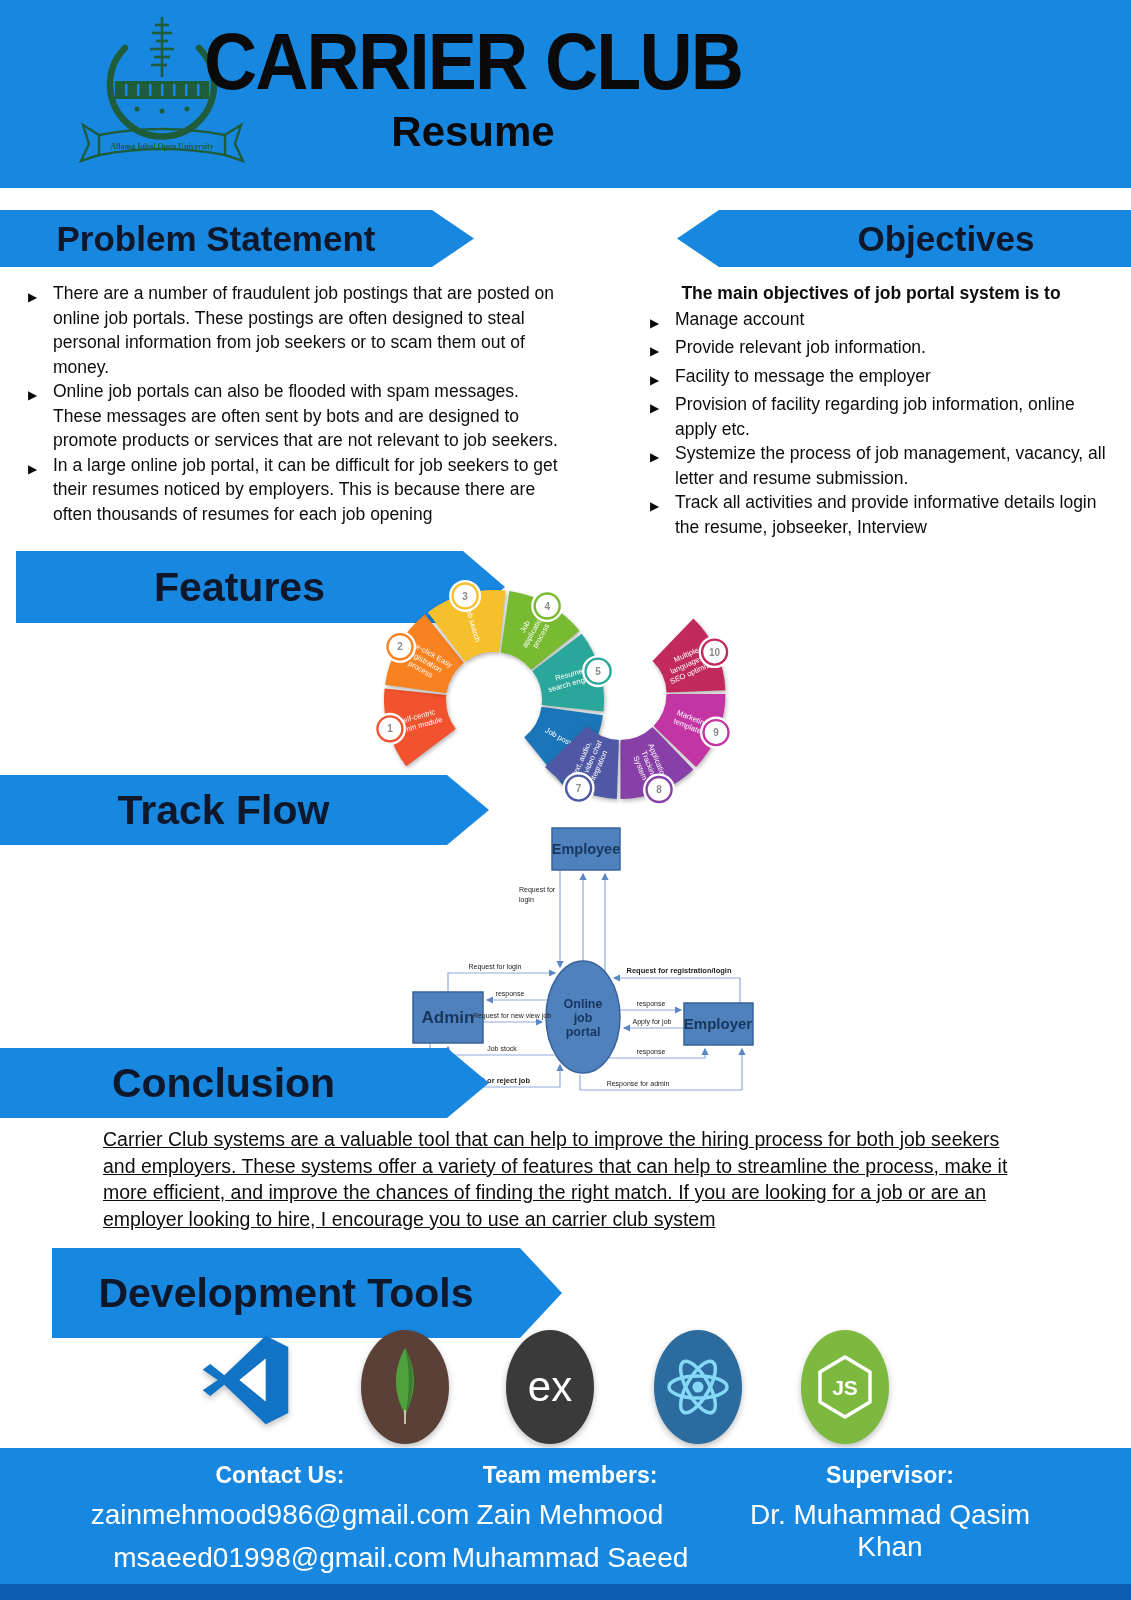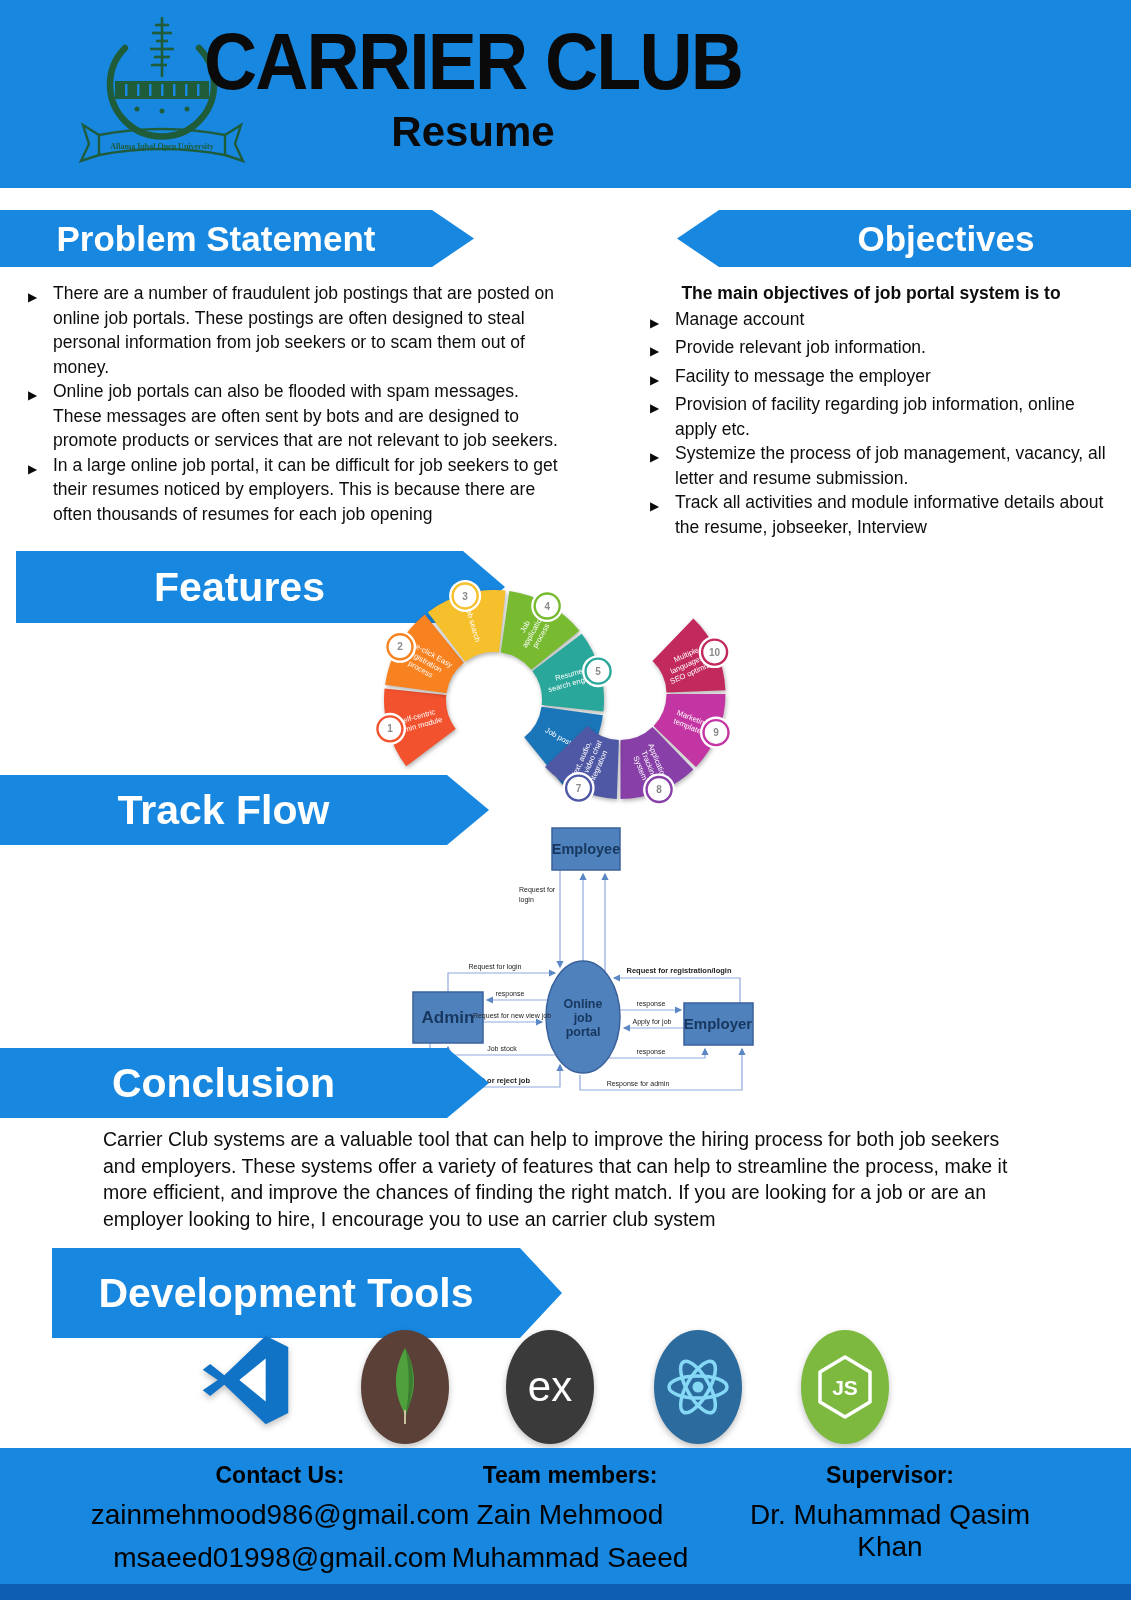--- a/index.html
+++ b/index.html
@@ -9,21 +9,21 @@
   
   .header{position:absolute;left:0;top:0;width:1131px;height:188px;background:#1787E0;}
   .logo{position:absolute;left:76px;top:5px;width:172px;height:180px;}
   .hdr-titles{position:absolute;left:0;top:0;width:946px;height:188px;text-align:center;color:#0a0a0a;}
   .hdr-title{margin-top:22px;font-size:80px;font-weight:bold;letter-spacing:-2px;line-height:1.0;
              transform:scaleX(.92);transform-origin:center;}
   .hdr-sub{font-size:42px;font-weight:bold;margin-top:6px;}
 
   
   .banner{position:absolute;background:#1787E0;display:flex;align-items:center;justify-content:center;
-          color:#ffffff;font-weight:bold;}
+          color:#0f172a;font-weight:bold;}
   .point-right{clip-path:polygon(0 0,calc(100% - 42px) 0,100% 50%,calc(100% - 42px) 100%,0 100%);padding-right:42px;}
   .point-left{clip-path:polygon(42px 0,100% 0,100% 100%,42px 100%,0 50%);padding-left:42px;}
   #banner-problem{left:0;top:210px;width:432px;height:57px;font-size:35px;}
   #banner-objectives{left:677px;top:210px;width:454px;height:57px;font-size:35px;}
   #banner-features{left:16px;top:551px;width:447px;height:72px;font-size:41px;}
   #banner-workflow{left:0;top:775px;width:447px;height:70px;font-size:41px;}
   #banner-conclusion{left:0;top:1048px;width:447px;height:70px;font-size:41px;}
   #banner-tools{left:8px;top:1248px;width:468px;height:90px;font-size:41px;margin-left:44px;}
 
   
@@ -39,32 +39,32 @@
   #fan-svg{position:absolute;left:368px;top:560px;width:385px;height:258px;overflow:visible;}
   .wedge{filter:drop-shadow(1px 2px 2px rgba(0,0,0,.3));}
   #flow-svg{position:absolute;left:395px;top:812px;width:365px;height:292px;overflow:visible;}
   .flowline{fill:none;stroke:#8FAADC;stroke-width:1.2;}
   .flowlbl{font-size:7px;fill:#222;}
   .flowlbl.b{font-weight:bold;font-size:7.5px;}
   .nodebox{fill:#4F81BD;stroke:#3A619C;stroke-width:1.5;}
   .nodetxt{fill:#17375E;font-weight:bold;text-anchor:middle;}
 
   
-  #conclusion-text{position:absolute;left:103px;top:1126px;width:918px;font-size:19.5px;line-height:26.5px;color:#0d0d0d;}
+  #conclusion-text{position:absolute;left:103px;top:1126px;width:918px;font-size:19.5px;line-height:26.5px;color:#0d0d0d;text-decoration:underline;}
 
   
   .toolicon{position:absolute;filter:drop-shadow(0 3px 3px rgba(0,0,0,.25));}
   #icon-vscode{left:198px;top:1330px;width:94px;height:100px;}
   #icon-mongodb{left:359px;top:1328px;width:92px;height:118px;}
   #icon-express{left:504px;top:1328px;width:92px;height:118px;}
   #icon-react{left:652px;top:1328px;width:92px;height:118px;}
   #icon-node{left:799px;top:1328px;width:92px;height:118px;}
 
   
-  #footer{position:absolute;left:0;top:1448px;width:1131px;height:152px;background:#1787E0;color:#000000;}
+  #footer{position:absolute;left:0;top:1448px;width:1131px;height:152px;background:#1787E0;color:#ffffff;}
   .fcol{position:absolute;top:14px;text-align:center;}
   .fhead{font-size:23px;font-weight:bold;margin-bottom:10px;}
   .fline{font-size:28px;margin-bottom:11px;}
   #fcol-contact{left:90px;width:380px;}
   #fcol-team{left:440px;width:260px;}
   #fcol-supervisor{left:715px;width:350px;}
   #footer-strip{position:absolute;left:0;bottom:0;width:100%;height:16px;background:#0D5FB3;}
 </style>
 </head>
 <body>
@@ -155,21 +155,21 @@
         <li>
           <span class="tri">▶</span>
           <span class="btxt">Provision of facility regarding job information, online apply etc.</span>
         </li>
         <li>
           <span class="tri">▶</span>
           <span class="btxt">Systemize the process of job management, vacancy, all letter and resume submission.</span>
         </li>
         <li>
           <span class="tri">▶</span>
-          <span class="btxt">Track all activities and module informative details about the resume, jobseeker, Interview</span>
+          <span class="btxt">Track all activities and provide informative details login the resume, jobseeker, Interview</span>
         </li>
       </ul>
   </div>
 
   <div class="banner point-right" id="banner-features">
     <span>Features</span>
   </div>
   <svg id="fan-svg" viewBox="0 0 385 258">
       <path d="M38.2 206.2 A110 110 0 0 1 16.6 128.5 L78.3 135.0 A48 48 0 0 0 87.7 168.9 Z" fill="#F2522E" class="wedge"></path>
       <text transform="translate(49.9 161.1) rotate(-15.5)" text-anchor="middle" font-size="7.6" fill="#fff"><tspan x="0" dy="-1.9999999999999996">Self-centric</tspan><tspan x="0" dy="9.2">admin module</tspan></text>

